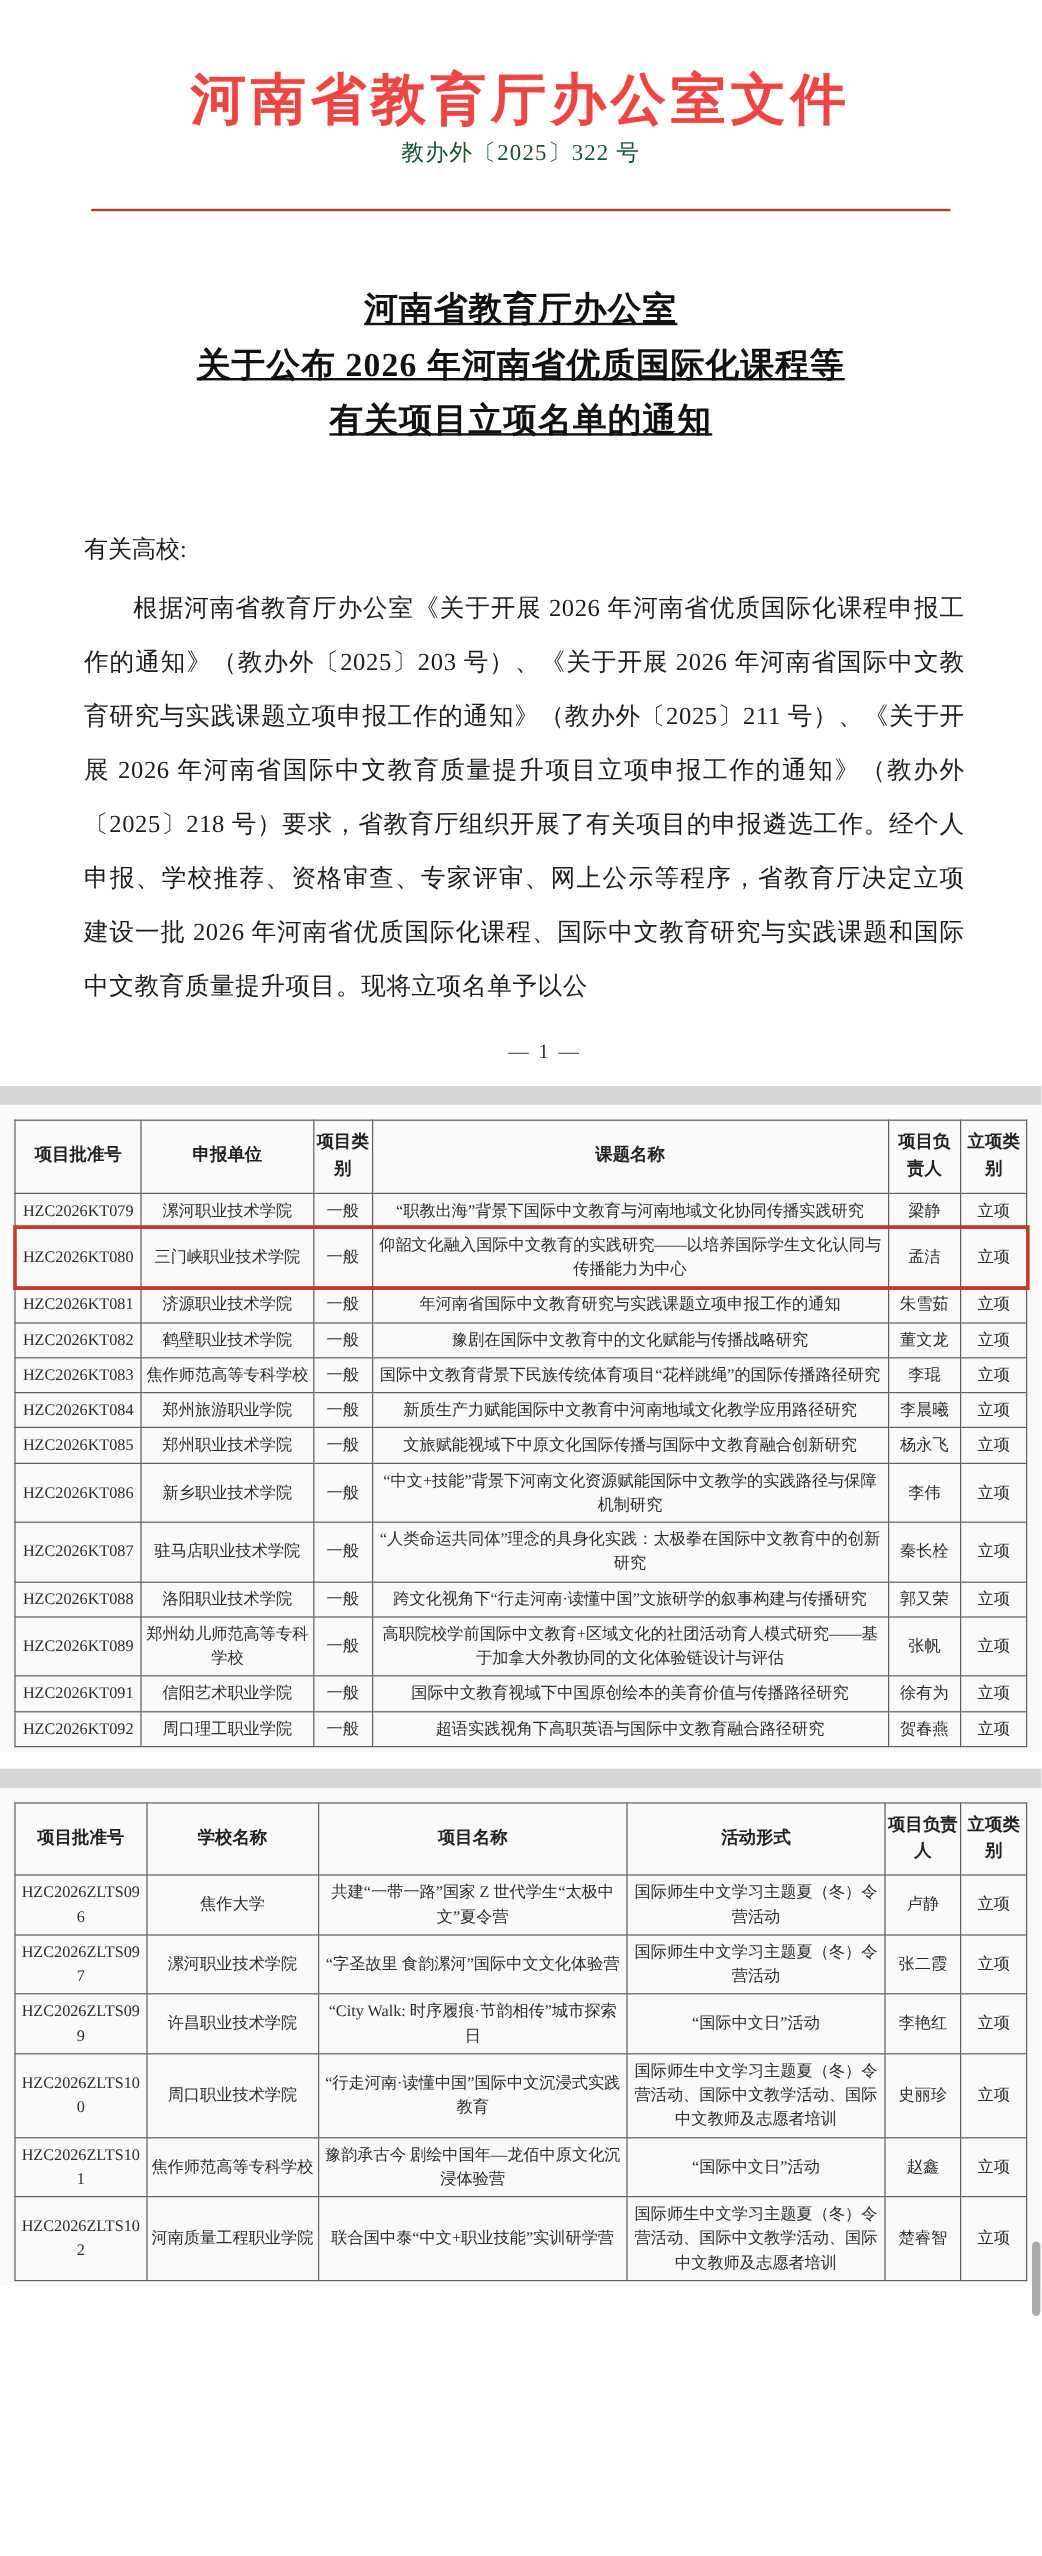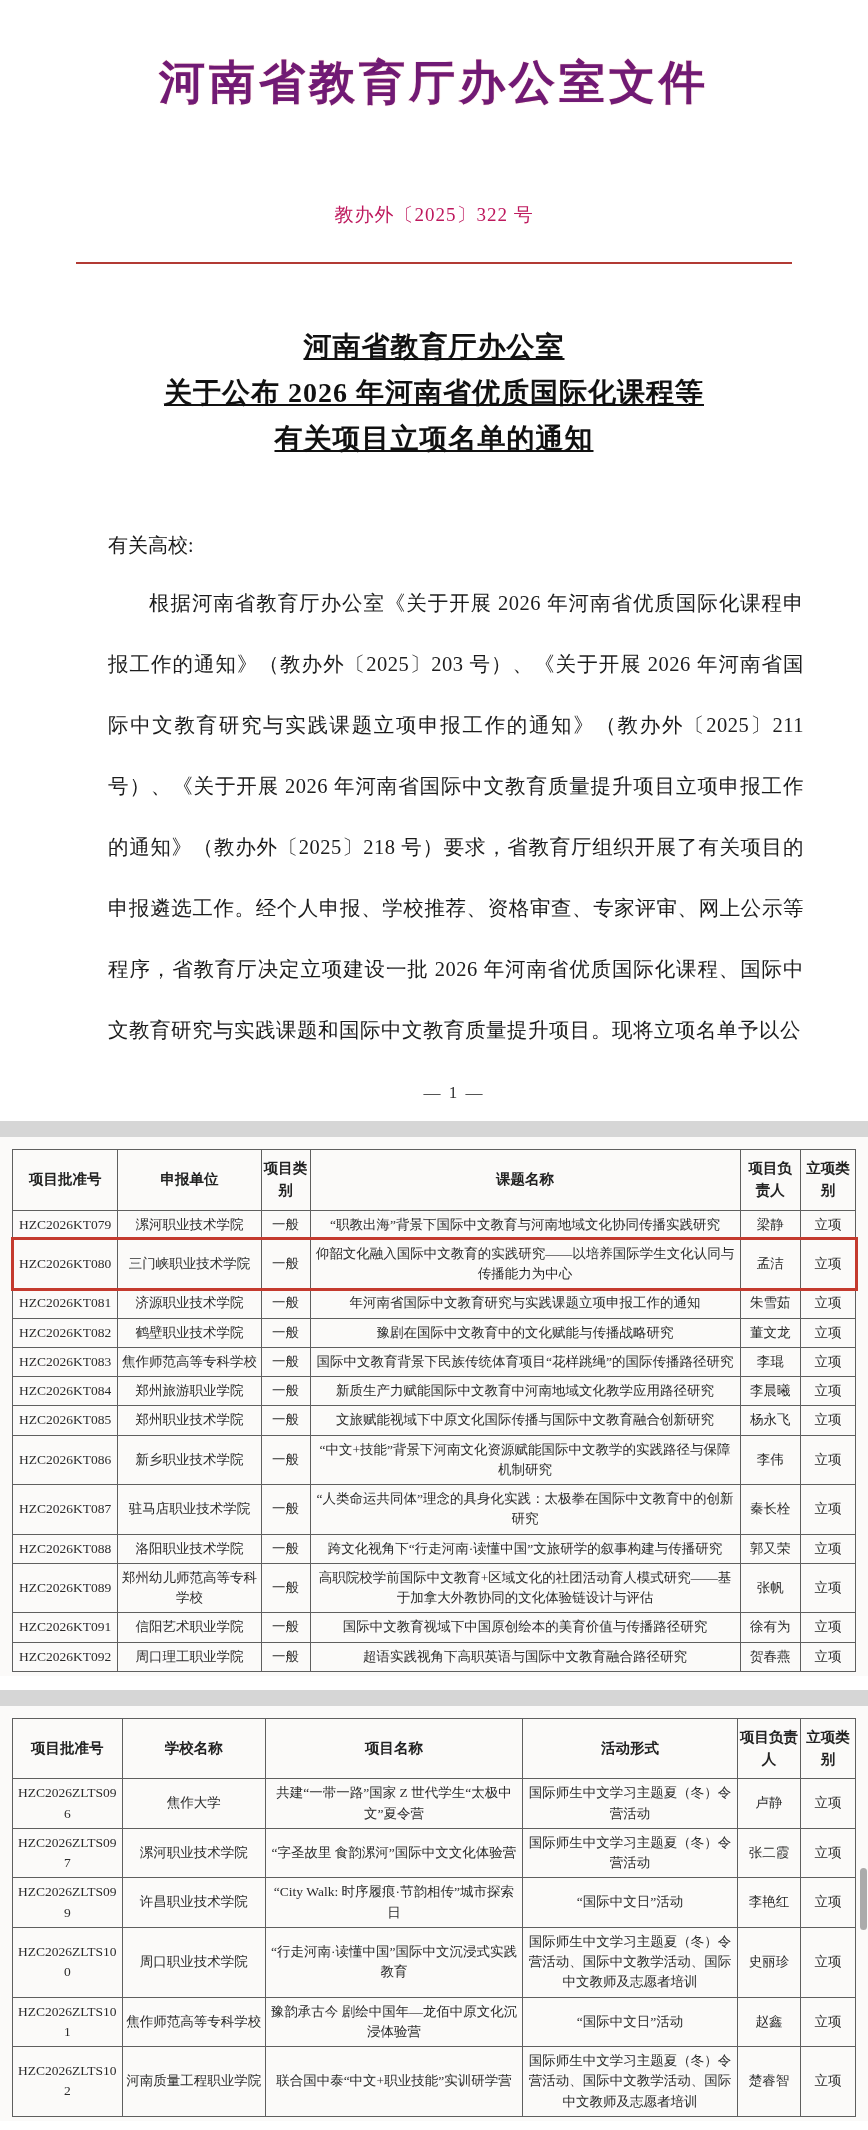--- a/index.html
+++ b/index.html
@@ -9,36 +9,36 @@
     font-family:"Liberation Serif","DejaVu Serif",serif;
     color:#222;
     position:relative;
   }
   .page{width:868px; position:relative;}
 
   
   .letterhead{padding-top:52px; text-align:center;}
   .letterhead-title{
     font-size:46px; font-weight:bold; letter-spacing:4px;
-    color:#701a75;
+    color:#ef4444;
     text-shadow:0 0 1px rgba(226,40,28,.45);
     font-family:"Liberation Serif","DejaVu Serif",serif;
   }
-  .doc-number{margin-top:88px; font-size:19px; letter-spacing:1px; color:#be185d; text-align:center;}
+  .doc-number{font-size:19px; letter-spacing:1px; color:#14532d; text-align:center;}
   .red-rule{height:2px; background:#b23a34; margin:34px 76px 0 76px;}
 
   
   .notice-title{margin-top:60px; text-align:center; font-weight:bold; color:#111;
     font-size:28px; line-height:46px; letter-spacing:1px;text-decoration:underline;}
 
   
-  .letter-body{padding:0 64px 0 108px;}
+  .letter-body{padding:0 64px 0 70px;}
   .salutation{margin-top:70px; font-size:20px; color:#1c1c1c;}
   .body-para{
-    margin:14px 0 0 0; font-size:20.5px; line-height:61px; letter-spacing:.5px;
+    margin:14px 0 0 0; font-size:20.5px; line-height:45px; letter-spacing:.5px;
     text-align:justify; text-indent:2em; color:#1c1c1c;
   }
   .page-number{margin-top:22px; text-align:center; font-size:17px; color:#333;
     padding-left:40px; letter-spacing:2px;}
 
   
   .scan-gap{height:16px; background:#d6d6d6; margin-top:18px;}
   .scan-gap.second{margin-top:14px;}
 
   

